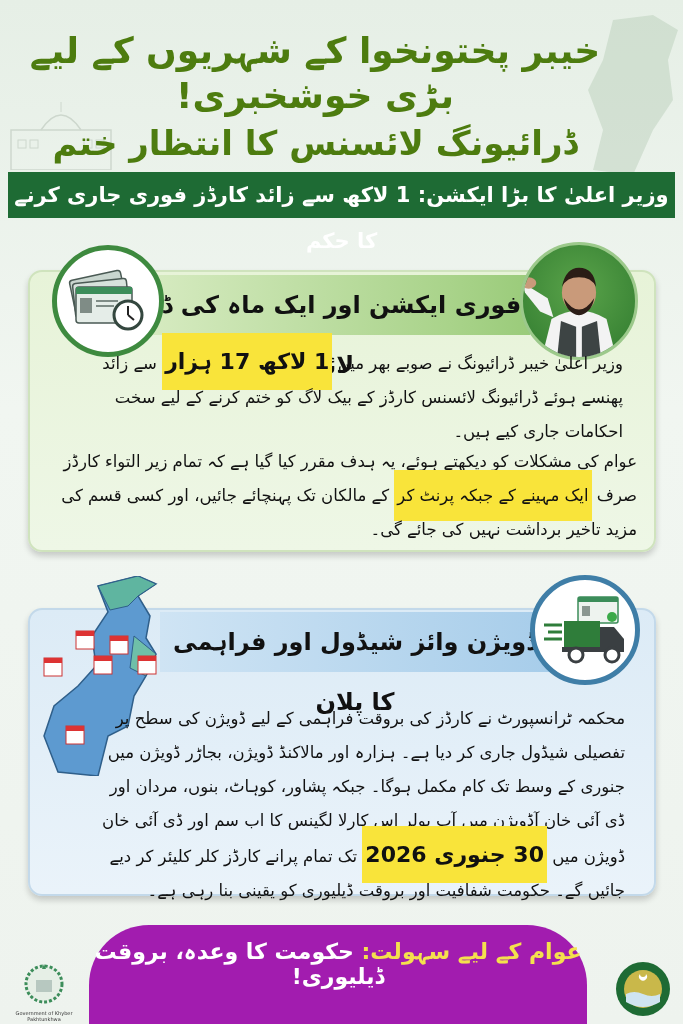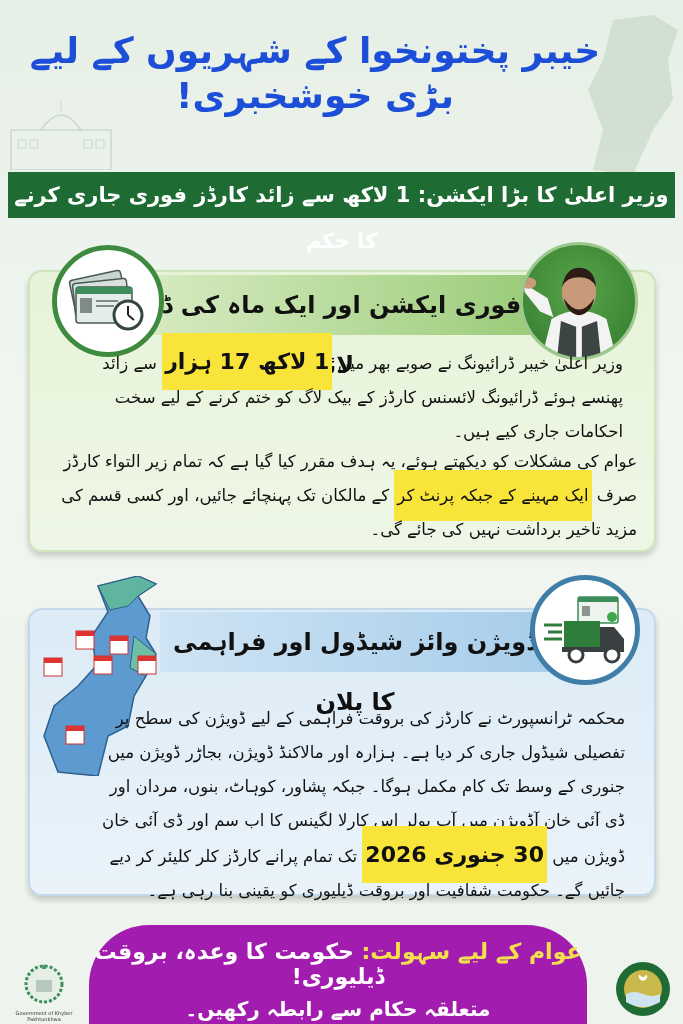--- a/index.html
+++ b/index.html
@@ -13,21 +13,21 @@
   }
   .bg-building {
     position: absolute; left: 6px; top: 100px; width: 110px; height: 70px;
     opacity: 0.35;
   }
   .bg-map {
     position: absolute; right: 0; top: 10px; width: 110px; height: 170px; opacity: 0.35;
   }
   .headline {
     position: absolute; top: 28px; left: 0; width: 630px; text-align: center;
-    font-weight: bold; color: #1d4ed8; line-height: 1.25;
+    font-weight: bold; color: #4d7c0f; line-height: 1.25;
   }
   .headline .l1 { font-size: 36px; display: block; }
   .headline .l2 { font-size: 34px; display: block; margin-top: 4px; }
 
   .banner {
     position: absolute; top: 172px; left: 8px; width: 667px; height: 46px;
     background: #1e6b34; color: #fff; text-align: center;
     font-size: 21px; font-weight: bold; line-height: 46px;
   }
 
@@ -101,20 +101,21 @@
   <rect x="24" y="40" width="8" height="8" fill="none" stroke="#9aa89a"></rect>
   <rect x="78" y="40" width="8" height="8" fill="none" stroke="#9aa89a"></rect>
   <rect x="90" y="40" width="8" height="8" fill="none" stroke="#9aa89a"></rect>
 </svg>
 <svg class="bg-map" viewBox="0 0 110 170">
   <path d="M40 10 L80 5 L105 20 L95 50 L100 90 L80 120 L60 165 L20 160 L30 120 L15 80 L30 50 Z" fill="#a9c3a9"></path>
 </svg>
 
 <div class="headline">
   <span class="l1">خیبر پختونخوا کے شہریوں کے لیے بڑی خوشخبری!</span>
+  <span class="l2">ڈرائیونگ لائسنس کا انتظار ختم</span>
 </div>
 
 <div class="banner">وزیر اعلیٰ کا بڑا ایکشن: 1 لاکھ سے زائد کارڈز فوری جاری کرنے کا حکم</div>
 
 <div class="card card1"></div>
 <div class="ribbon ribbon1">فوری ایکشن اور ایک ماہ کی ڈیڈ لائن</div>
 
 <div class="circle circle-cards">
   <svg width="80" height="64" viewBox="0 0 80 64">
     <rect x="4" y="6" width="52" height="34" rx="3" fill="#c9d6cf" stroke="#4a5a54" stroke-width="1.5" transform="rotate(-12 30 23)"></rect>
@@ -201,21 +202,20 @@
   <span>محکمہ ٹرانسپورٹ نے کارڈز کی بروقت فراہمی کے لیے ڈویژن کی سطح پر تفصیلی شیڈول جاری کر دیا ہے۔ ہزارہ اور مالاکنڈ ڈویژن، بجاڑر ڈویژن میں جنوری کے وسط تک کام مکمل ہوگا۔ جبکہ پشاور، کوہاٹ، بنوں، مردان اور ڈی آئی خان آڈویژن میں آپ بولر اس کارلا لگینس کا اب سم اور ڈی آئی خان ڈویژن میں</span>
   <span class="hl hl-big">30 جنوری 2026</span>
   <span>تک تمام پرانے کارڈز کلر کلیئر کر دیے جائیں گے۔ حکومت شفافیت اور بروقت ڈیلیوری کو یقینی بنا رہی ہے۔</span>
 </p>
 
 <div class="footer">
   <span class="f1">
     <span class="acc">عوام کے لیے سہولت:</span>
     <span>حکومت کا وعدہ، بروقت ڈیلیوری!</span>
   </span>
-  <span class="f2">متعلقہ حکام سے رابطہ رکھیں۔</span>
 </div>
 
 <div class="logo-left">
   <svg width="48" height="46" viewBox="0 0 48 46">
     <circle cx="24" cy="24" r="18" fill="#e6efe6" stroke="#3c8d5a" stroke-width="3" stroke-dasharray="3 2"></circle>
     <rect x="16" y="20" width="16" height="12" fill="#b7c8c0"></rect>
     <path d="M24 4 L26 9 L22 9 Z" fill="#3c8d5a"></path>
   </svg>
   <span class="cap">Government of Khyber Pakhtunkhwa</span>
 </div>

